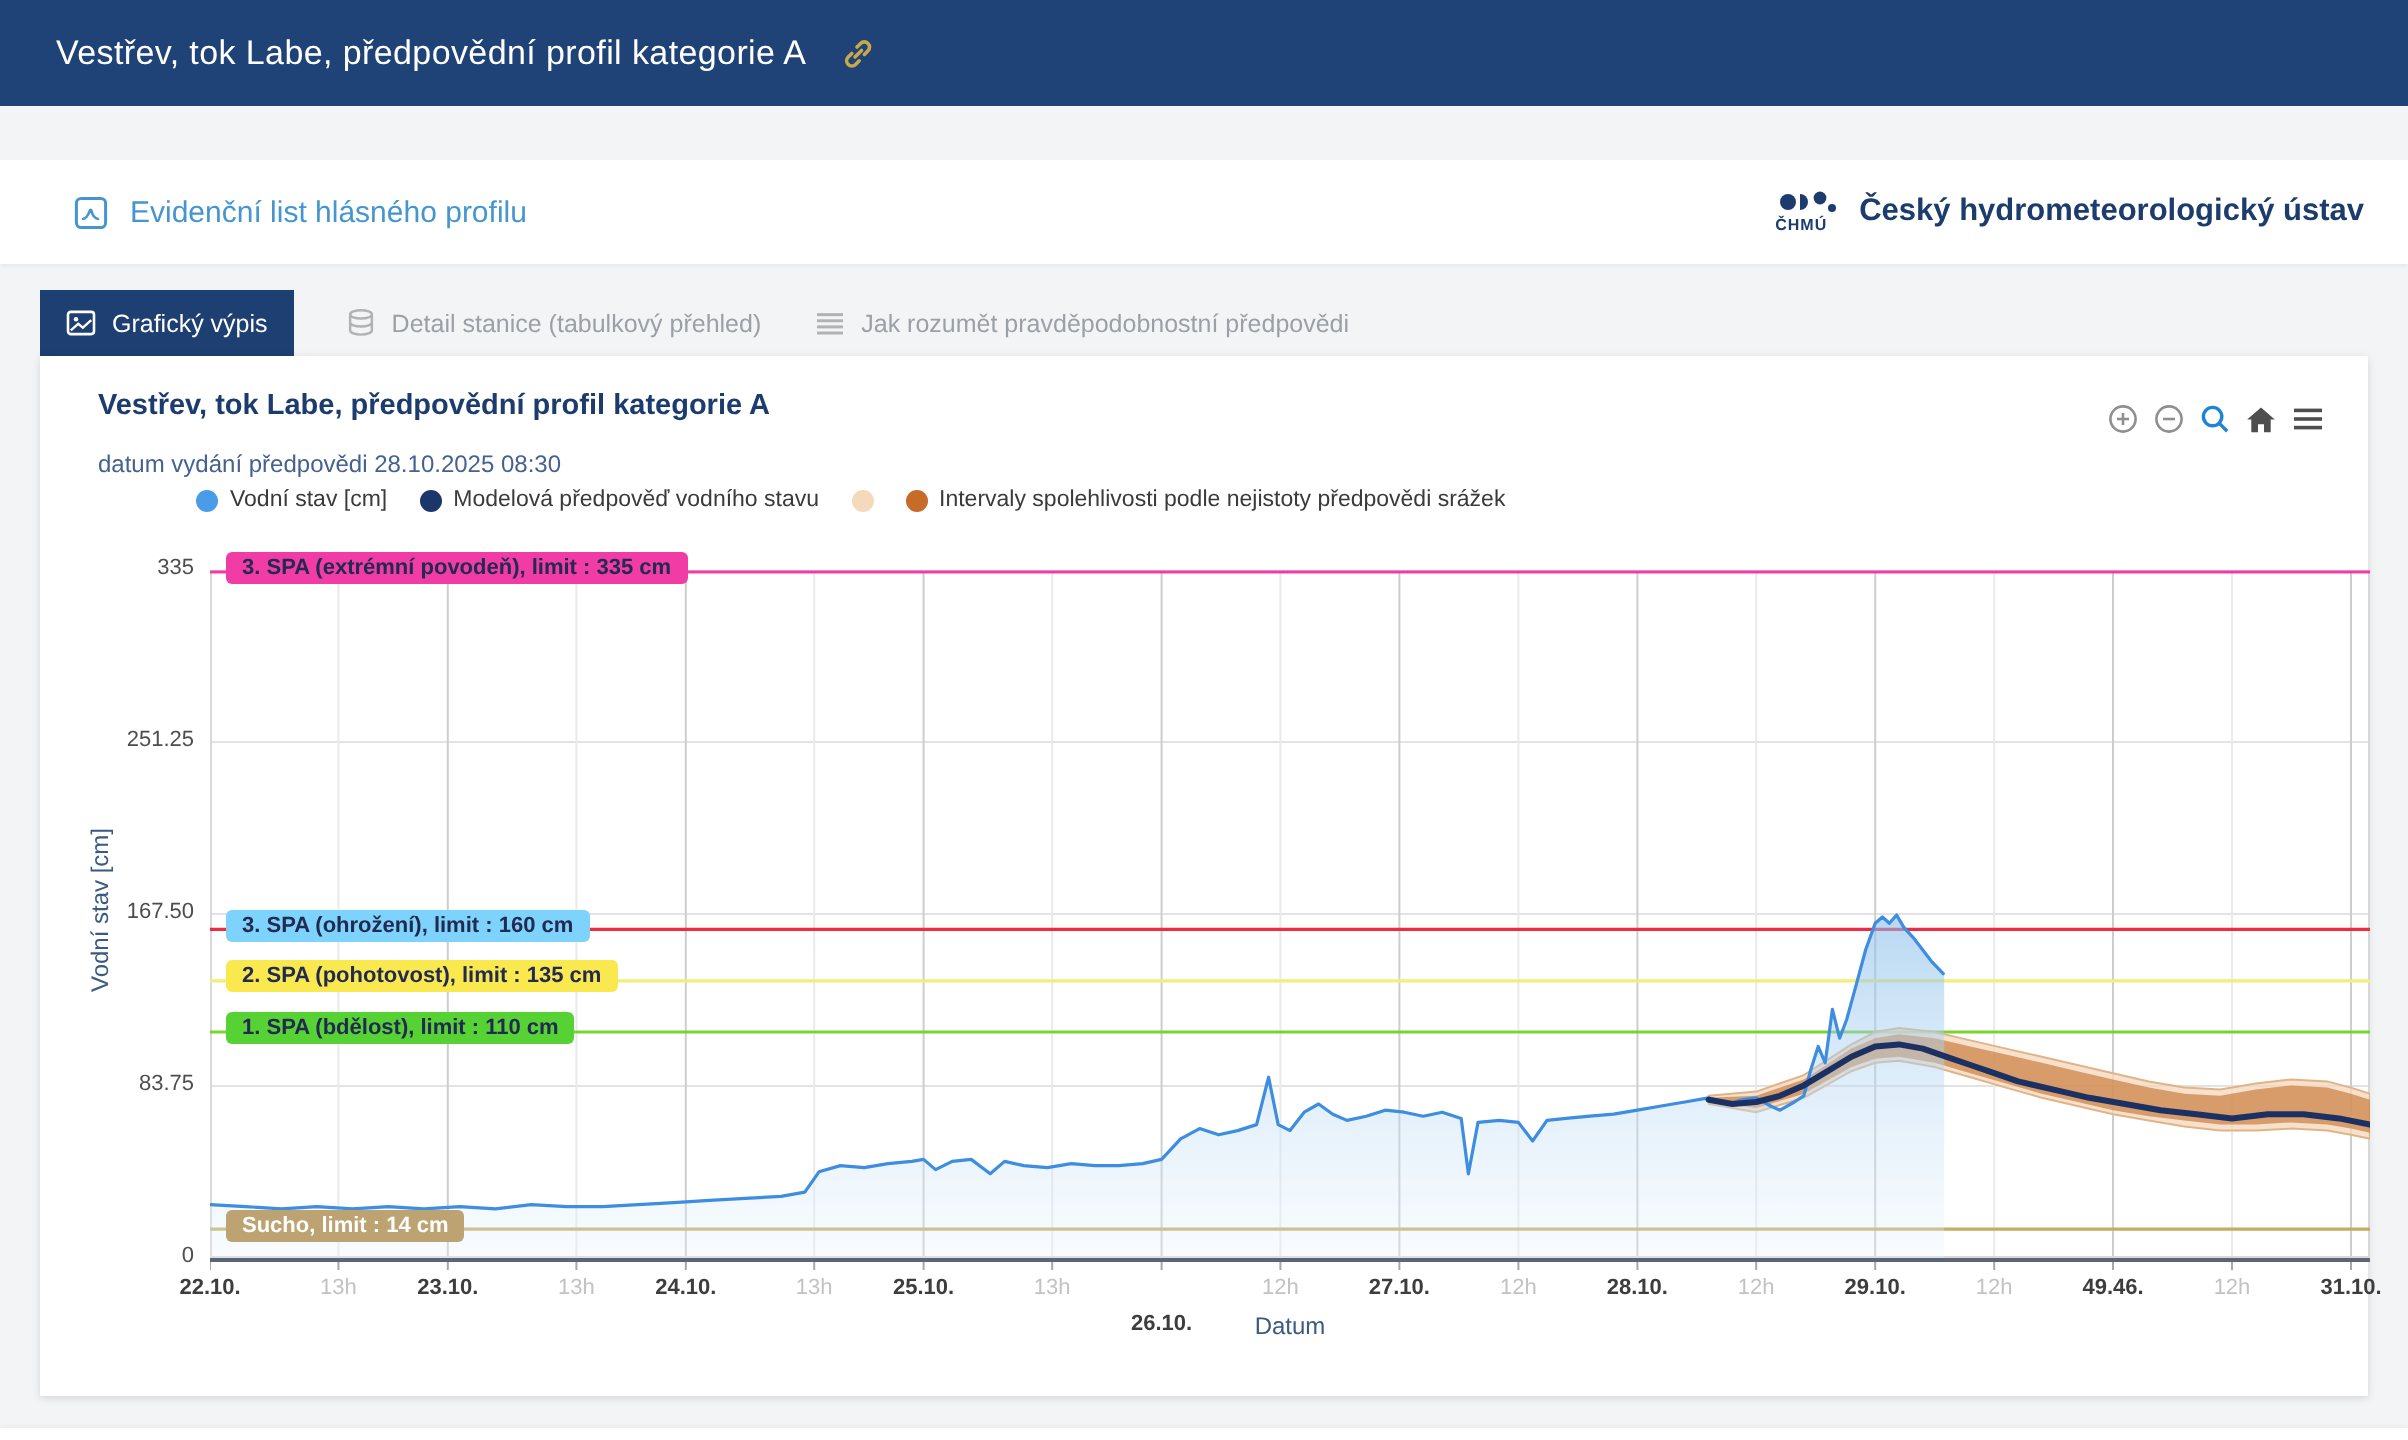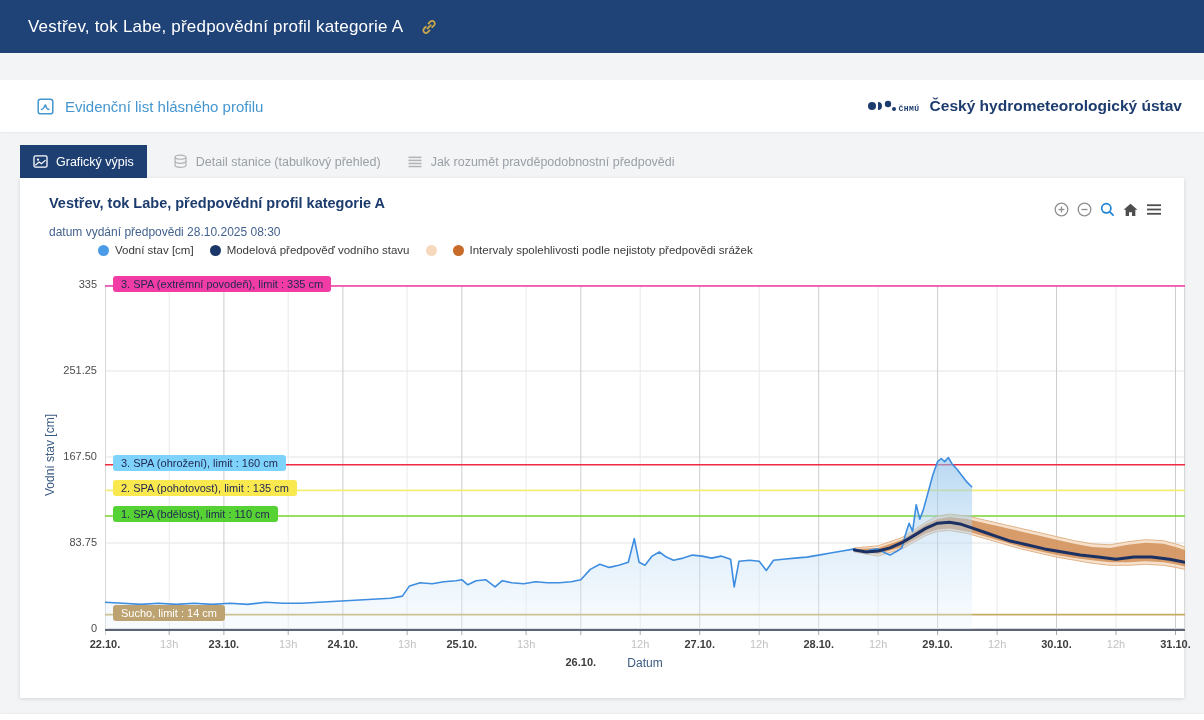--- a/index.html
+++ b/index.html
@@ -2,39 +2,39 @@
 <html><head>
 <meta charset="utf-8">
 <style>
   html,body{margin:0;padding:0;}
   body{width:1204px;height:720px;background:#f3f4f6;font-family:"Liberation Sans",sans-serif;overflow:hidden;}
   .topbar{height:53px;background:#1f4277;display:flex;align-items:center;padding:0 28px;gap:16px;}
   .topbar-title{color:#ffffff;font-size:17px;font-weight:500;letter-spacing:.2px;}
   .subheader{margin-top:27px;height:52px;background:#ffffff;display:flex;align-items:center;justify-content:space-between;padding:0 22px;box-shadow:0 1px 2px rgba(0,0,0,.05);}
   .pdf-link{display:flex;align-items:flex-start;gap:11px;color:#4596cf;font-size:15px;padding-left:15px;cursor:pointer;}
   .org{display:flex;align-items:center;gap:10px;cursor:pointer;}
-  .org-logo{display:flex;flex-direction:row;align-items:flex-end;line-height:1;font-family:Liberation Mono, monospace;}
+  .org-logo{display:flex;flex-direction:column;align-items:flex-start;line-height:1;}
   .org-abbr{font-size:8px;font-weight:bold;color:#1d3c6e;letter-spacing:.5px;margin-top:1px;}
   .org-name{color:#1d3c6e;font-size:15.5px;font-weight:bold;}
   .tabs{margin-top:13px;padding-left:20px;display:flex;align-items:flex-end;gap:26px;height:33px;}
   .tab{display:flex;align-items:center;gap:8px;height:33px;font-size:12.5px;color:#9aa0a6;cursor:pointer;white-space:nowrap;}
   .tab.active{background:#1e3f72;color:#ffffff;padding:0 13px;font-weight:400;}
   .card{position:relative;margin:0 20px;height:520px;background:#ffffff;box-shadow:0 1px 4px rgba(0,0,0,.13);}
   .chart-title{position:absolute;left:29px;top:17px;font-size:14.5px;font-weight:bold;color:#1d3c6e;}
   .chart-subtitle{position:absolute;left:29px;top:47px;font-size:12px;color:#44628f;}
   .plot-toolbar{position:absolute;right:22px;top:24px;display:flex;align-items:center;gap:8px;}
   .plot-toolbar span{display:inline-flex;cursor:pointer;}
   .legend{position:absolute;left:78px;top:66px;display:flex;align-items:center;gap:16px;}
   .legend-item{display:flex;align-items:center;gap:6px;font-size:11.5px;color:#3a3a3a;cursor:pointer;}
   .legend-item .dot{width:11px;height:11px;border-radius:50%;display:inline-block;}
   .plot{position:absolute;left:85px;top:107px;width:1080px;height:352px;}
   .ytick{position:absolute;width:54px;text-align:right;font-size:11px;color:#4d4d4d;}
   .xtick{position:absolute;width:80px;text-align:center;font-size:11px;color:#c2c2c2;}
   .xtick.major{color:#3d3d3d;font-weight:600;}
-  .limit-label{position:absolute;font-size:11px;font-weight:normal;padding:2px 8px;border-radius:3px;white-space:nowrap;text-align:right;}
+  .limit-label{position:absolute;font-size:11px;font-weight:bold;padding:2px 8px;border-radius:3px;white-space:nowrap;text-align:right;}
   .y-axis-title{position:absolute;left:30px;top:277px;transform:translate(-50%,-50%) rotate(-90deg);font-size:12px;color:#3b5a80;white-space:nowrap;}
   .x-axis-title{position:absolute;left:585px;top:478px;width:80px;text-align:center;font-size:12px;color:#3b5a80;}
   .footer-strip{margin-top:16px;height:6px;background:#ffffff;box-shadow:0 -1px 2px rgba(0,0,0,.04);}
 </style>
 </head>
 <body>
 
 <header class="topbar">
   <span class="topbar-title">Vestřev, tok Labe, předpovědní profil kategorie A</span>
   <span style="display:inline-flex;cursor:pointer;">
@@ -241,21 +241,21 @@
     <div class="xtick major" style="left: 401.8px; top: 460px;">25.10.</div>
     <div class="xtick" style="left: 466.1px; top: 460px;">13h</div>
     <div class="xtick major" style="left: 520.8px; top: 478px;">26.10.</div>
     <div class="xtick" style="left: 580.2px; top: 460px;">12h</div>
     <div class="xtick major" style="left: 639.7px; top: 460px;">27.10.</div>
     <div class="xtick" style="left: 699.2px; top: 460px;">12h</div>
     <div class="xtick major" style="left: 758.7px; top: 460px;">28.10.</div>
     <div class="xtick" style="left: 818.1px; top: 460px;">12h</div>
     <div class="xtick major" style="left: 877.6px; top: 460px;">29.10.</div>
     <div class="xtick" style="left: 937.1px; top: 460px;">12h</div>
-    <div class="xtick major" style="left: 996.5px; top: 460px;">30.10.</div>
+    <div class="xtick major" style="left: 996.5px; top: 460px;">49.46.</div>
     <div class="xtick" style="left: 1056px; top: 460px;">12h</div>
     <div class="xtick major" style="left: 1115.5px; top: 460px;">31.10.</div>
     <div class="limit-label" style="left: 93px; top: 98px; background: rgb(241, 59, 165); color: rgb(35, 42, 82);">3. SPA (extrémní povodeň), limit : 335 cm</div>
     <div class="limit-label" style="left: 93px; top: 276.7px; background: #7dd3fc; color: rgb(35, 42, 82);">3. SPA (ohrožení), limit : 160 cm</div>
     <div class="limit-label" style="left: 93px; top: 302.4px; background: rgb(249, 233, 78); color: rgb(35, 42, 82);">2. SPA (pohotovost), limit : 135 cm</div>
     <div class="limit-label" style="left: 93px; top: 328px; background: rgb(86, 210, 52); color: rgb(35, 42, 82);">1. SPA (bdělost), limit : 110 cm</div>
     <div class="limit-label" style="left: 93px; top: 426.6px; background: rgb(189, 163, 113); color: rgb(255, 255, 255);">Sucho, limit : 14 cm</div>
   </main>
 
 <div class="footer-strip"></div>

